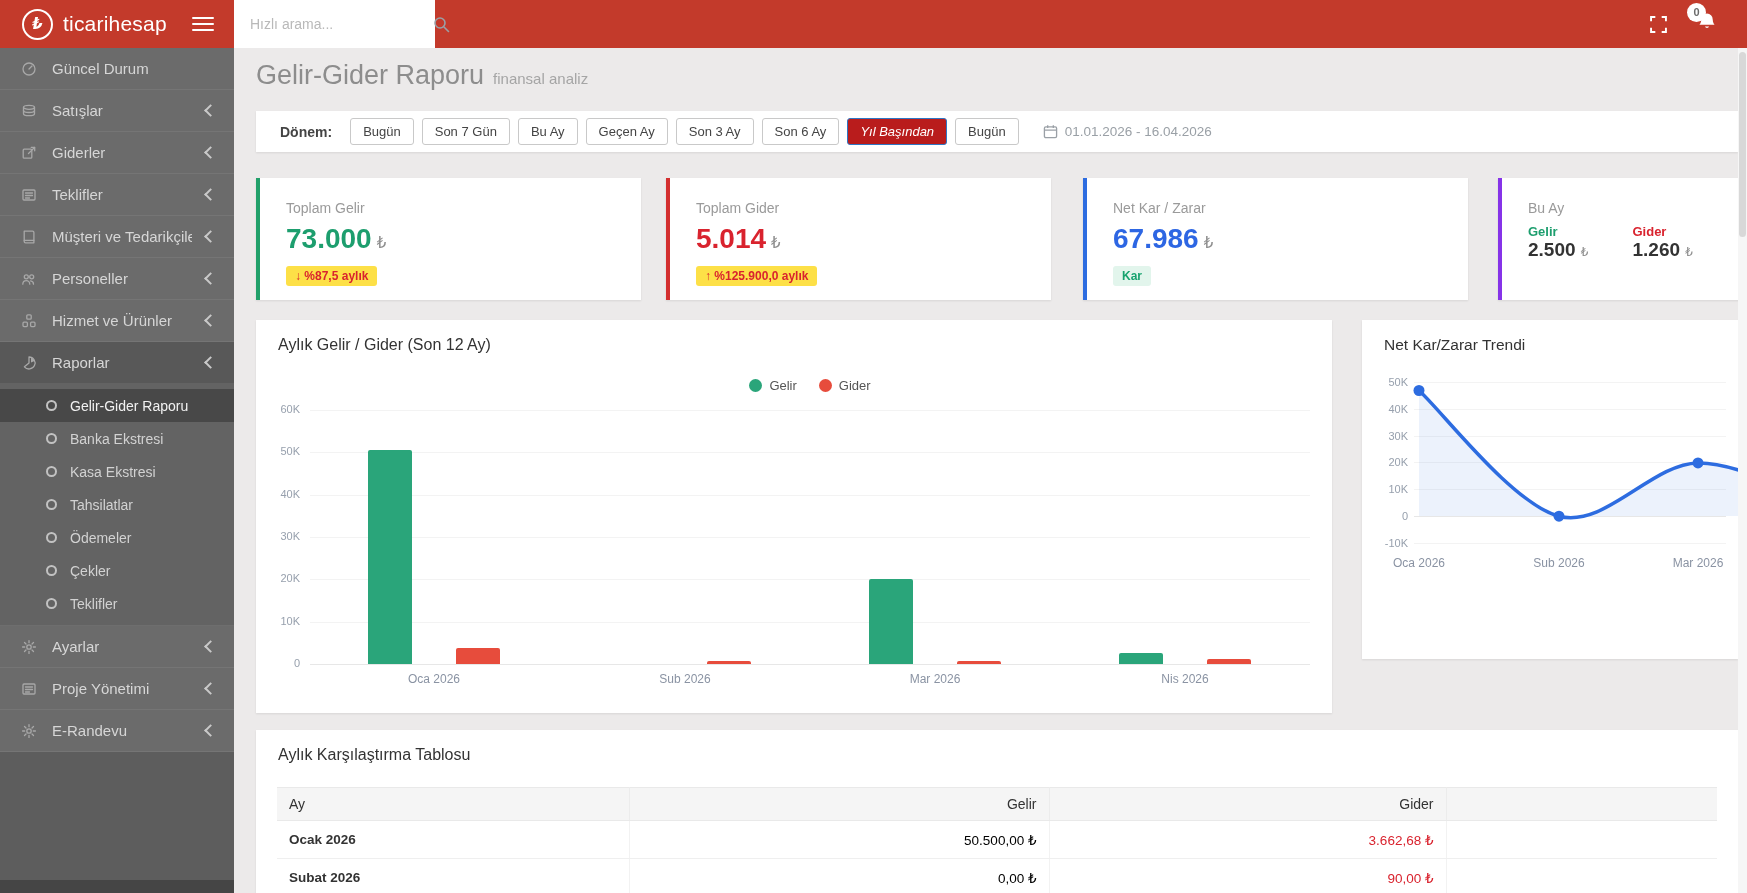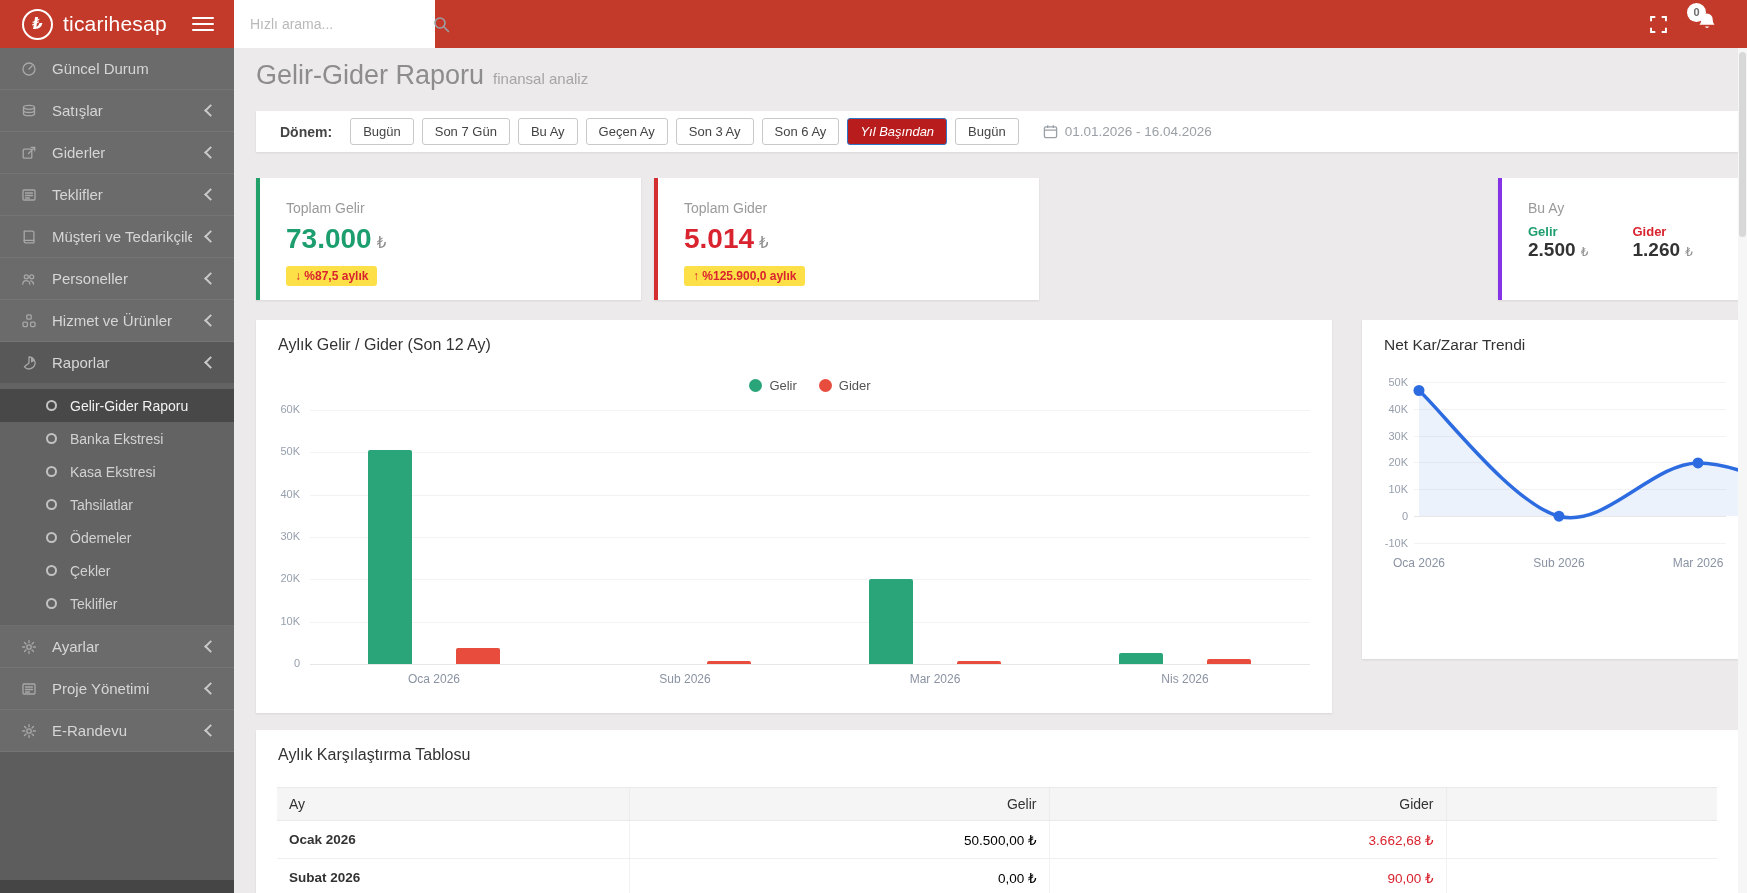--- a/index.html
+++ b/index.html
@@ -313,31 +313,38 @@
       <div class="stat-label">Toplam Gelir</div>
       <div class="stat-value v-green">
         <span>73.000</span><span class="cur">₺</span>
       </div>
       <span class="stat-badge b-pink">
         <span>↓</span>
         <span>%87,5 aylık</span>
       </span>
     </section>
 
-    <section class="card stat-card" style="left: 420px; border-left-color: rgb(211, 47, 47);">
+    <section class="card stat-card" style="left: 432px; border-left-color: rgb(211, 47, 47);">
       <div class="stat-label">Toplam Gider</div>
       <div class="stat-value v-red">
         <span>5.014</span><span class="cur">₺</span>
       </div>
       <span class="stat-badge b-pink">
         <span>↑</span>
         <span>%125.900,0 aylık</span>
       </span>
     </section>
 
+    <section class="card stat-card" style="left: 849px; border-left-color: rgb(45, 108, 224);">
+      <div class="stat-label">Net Kar / Zarar</div>
+      <div class="stat-value v-blue">
+        <span>67.986</span><span class="cur">₺</span>
+      </div>
+      <span class="stat-badge b-kar">Kar</span>
+    </section>
 
     <section class="card stat-card" style="left: 1264px; border-left-color: rgb(134, 51, 232);">
       <div class="stat-label">Bu Ay</div>
       <div class="mini-cols">
         <div>
           <div class="mini-label v-green">Gelir</div>
           <div class="mini-val"><span>2.500</span> <span class="cur">₺</span></div>
         </div>
         <div>
           <div class="mini-label v-red">Gider</div>

